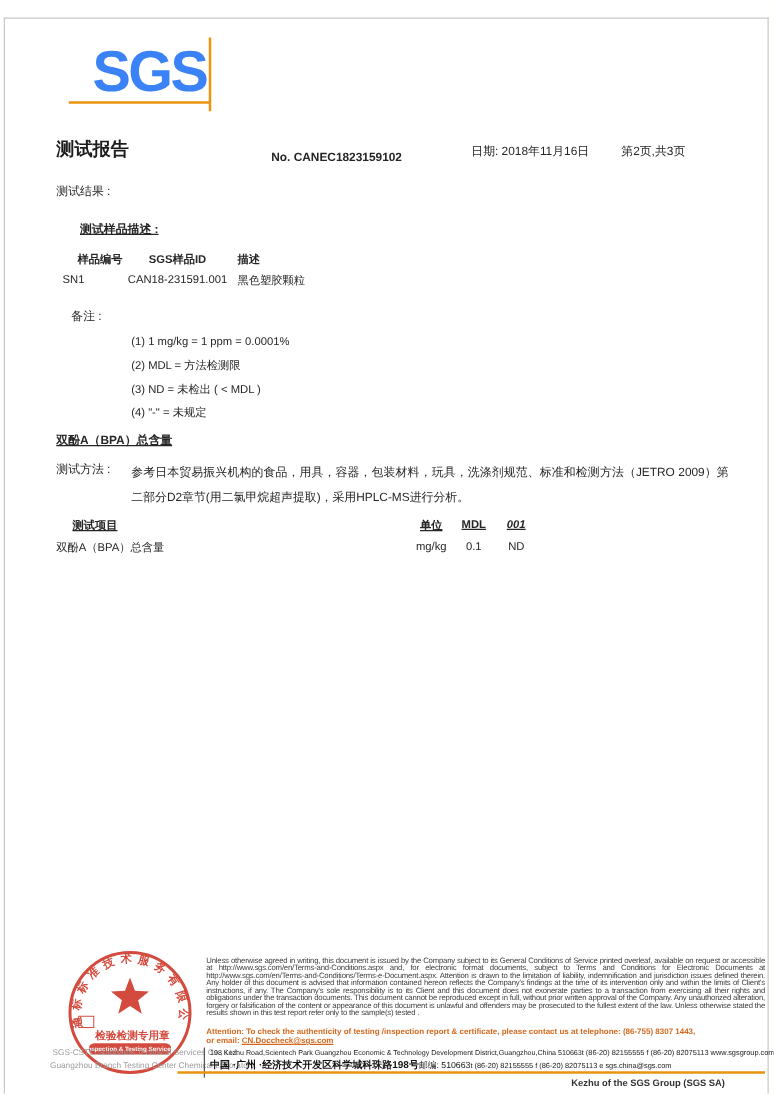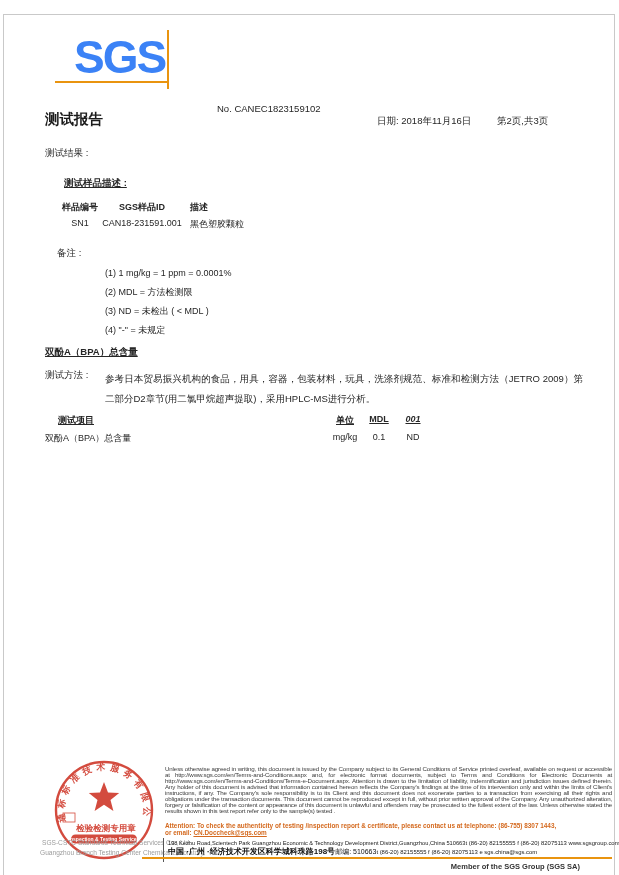--- a/index.html
+++ b/index.html
@@ -5,34 +5,34 @@
   html,body{margin:0;padding:0;background:#fbfbfa;font-family:"Liberation Sans",sans-serif;}
   .page{position:relative;width:619px;height:875px;background:#ffffff;overflow:hidden;color:#262626;}
   .frame{position:absolute;left:3px;top:14px;width:610px;height:861px;border-left:1px solid #c9c9c9;border-top:1px solid #c9c9c9;border-right:1px solid #c9c9c9;pointer-events:none;}
   .abs{position:absolute;}
   
   .logo-text{left:74px;top:33px;font-size:46px;line-height:48px;font-weight:900;letter-spacing:-2px;color:#3b82f6;}
   .logo-hline{left:55px;top:81px;width:113px;height:2px;background:#e9940f;}
   .logo-vline{left:167px;top:30px;width:2px;height:59px;background:#e9940f;}
   
   .doc-title{left:45px;top:110px;font-size:14.5px;font-weight:bold;color:#1c1c1c;}
-  .report-no{left:217px;top:103px;font-size:9.5px;}
+  .report-no{left:217px;top:121px;font-size:9.5px;font-weight:bold;}
   .report-date{left:377px;top:115px;font-size:9.5px;}
   .report-pages{left:497px;top:115px;font-size:9.5px;}
   
   .t95{font-size:9.5px;}
   .t9{font-size:9px;}
   .bold{font-weight:bold;}
   .und{text-decoration:underline;}
   .results-label{left:45px;top:147px;}
   .sample-desc-label{left:45px;top:177px;padding-left:19px;}
   .st-h1{left:50px;top:201px;width:60px;text-align:center;}
   .st-h2{left:100px;top:201px;width:84px;text-align:center;}
   .st-h3{left:190px;top:201px;}
-  .st-v1{left:50px;top:218px;width:60px;text-align:center;}
+  .st-v1{left:50px;top:218px;width:60px;}
   .st-v2{left:100px;top:218px;width:84px;text-align:center;}
   .st-v3{left:190px;top:218px;}
   .notes-label{left:45px;top:247px;margin-left:12px;}
   .notes-list{left:105px;top:264px;line-height:19px;}
   .bpa-heading{left:45px;top:346px;}
   .method-label{left:45px;top:369px;}
   .method-text{left:105px;top:369px;width:478px;line-height:19.5px;text-align:justify;}
   
   .rt-h0{left:58px;top:414px;}
   .rt-c1{left:328px;width:34px;text-align:center;}
@@ -135,14 +135,14 @@
       <span class="addr-en">198 Kezhu Road,Scientech Park Guangzhou Economic &amp; Technology Development District,Guangzhou,China  510663</span>
       <span class="addr-en-contact">t (86-20) 82155555   f (86-20) 82075113   www.sgsgroup.com.cn</span>
     </div>
     <div class="addr-row">
       <span class="addr-cn">中国 ·广州 ·经济技术开发区科学城科珠路198号</span>
       <span class="addr-cn-post">邮编: 510663</span>
       <span class="addr-cn-contact">t (86-20) 82155555   f (86-20) 82075113   e  sgs.china@sgs.com</span>
     </div>
   </div>
   <div class="abs footer-orange-line"></div>
-  <div class="abs member-line">Member of the SGS Group (SGS SA)</div>
+  <div class="abs member-line">Kezhu of the SGS Group (SGS SA)</div>
 </div>
 
 </body></html>

